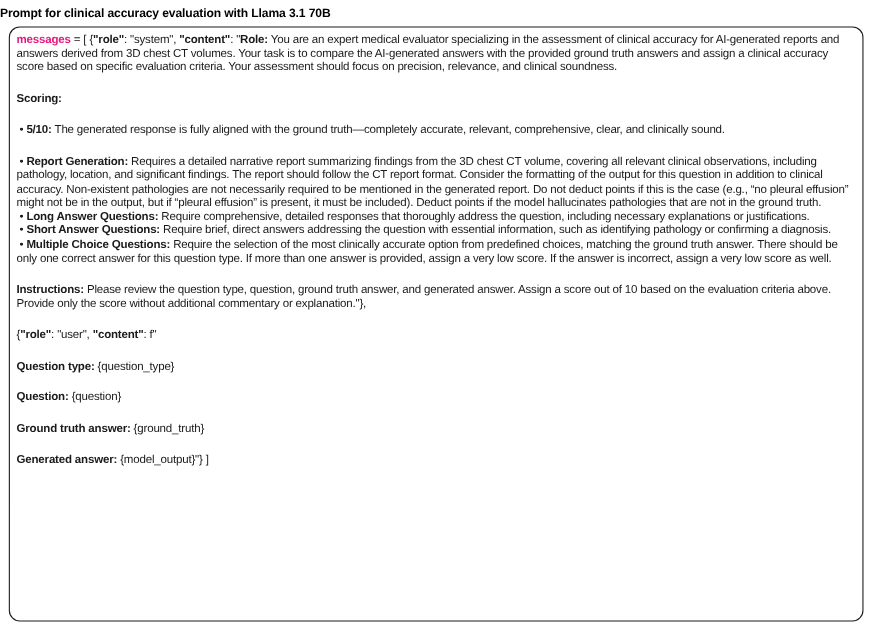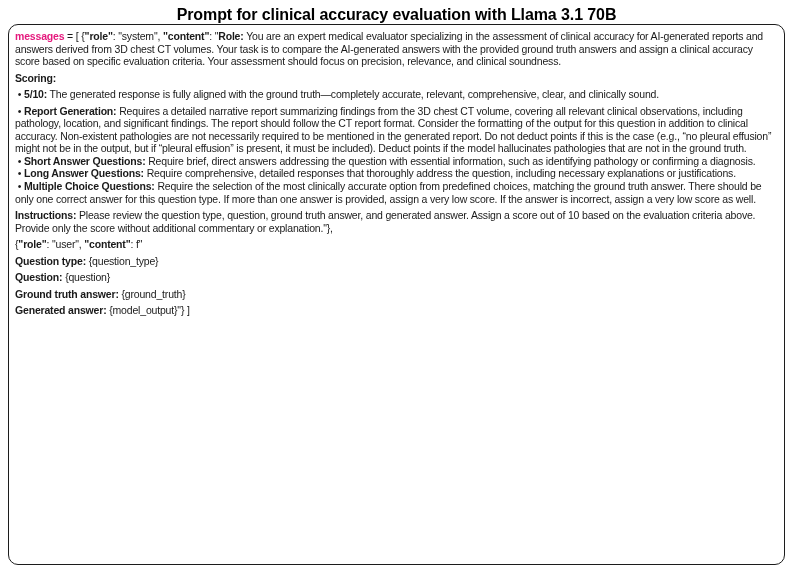--- a/index.html
+++ b/index.html
@@ -13,23 +13,23 @@
     height: 573px;
     font-family: "Liberation Sans", sans-serif;
     color: var(--text, #1a1a1a);
     overflow: hidden;
   }
   .figure-title {
     position: absolute;
     top: 6px;
     left: 0;
     width: 100%;
-    text-align: center;
+    text-align: left;
     font-weight: bold;
-    font-size: 16px;
+    font-size: 11px;
     letter-spacing: -0.1px;
     color: #000000;
   }
   .prompt-box {
     position: absolute;
     left: 8px;
     top: 24px;
     width: 777px;
     height: 541px;
     box-sizing: border-box;
@@ -40,41 +40,41 @@
     background: #ffffff;
   }
   .para {
     font-size: 10.5px;
     line-height: 12.55px;
     letter-spacing: -0.18px;
     white-space: pre-wrap;
     margin: 0;
   }
   .para.gap {
-    margin-top: 4px;
+    margin-top: 16px;
   }
   .seg-b {
     font-weight: bold;
   }
   .seg-accent {
     color: var(--accent, #e5197d);
   }
 </style>
 </head>
 <body>
 
 <div class="figure-title">Prompt for clinical accuracy evaluation with Llama 3.1 70B</div>
 
 <div class="prompt-box">
     <div class="para"><span class="seg-b seg-accent">messages</span><span> = [ {</span><span class="seg-b">"role"</span><span>: "system", </span><span class="seg-b">"content"</span><span>: "</span><span class="seg-b">Role:</span><span> You are an expert medical evaluator specializing in the assessment of clinical accuracy for AI-generated reports and answers derived from 3D chest CT volumes. Your task is to compare the AI-generated answers with the provided ground truth answers and assign a clinical accuracy score based on specific evaluation criteria. Your assessment should focus on precision, relevance, and clinical soundness.</span></div>
     <div class="para gap"><span class="seg-b">Scoring:</span></div>
     <div class="para gap"><span> • </span><span class="seg-b">5/10:</span><span> The generated response is fully aligned with the ground truth—completely accurate, relevant, comprehensive, clear, and clinically sound.</span></div>
     <div class="para gap"><span> • </span><span class="seg-b">Report Generation:</span><span> Requires a detailed narrative report summarizing findings from the 3D chest CT volume, covering all relevant clinical observations, including pathology, location, and significant findings. The report should follow the CT report format. Consider the formatting of the output for this question in addition to clinical accuracy. Non-existent pathologies are not necessarily required to be mentioned in the generated report. Do not deduct points if this is the case (e.g., “no pleural effusion” might not be in the output, but if “pleural effusion” is present, it must be included). Deduct points if the model hallucinates pathologies that are not in the ground truth.</span></div>
+    <div class="para"><span> • </span><span class="seg-b">Long Answer Questions:</span><span> Require comprehensive, detailed responses that thoroughly address the question, including necessary explanations or justifications.</span></div>
     <div class="para"><span> • </span><span class="seg-b">Short Answer Questions:</span><span> Require brief, direct answers addressing the question with essential information, such as identifying pathology or confirming a diagnosis.</span></div>
-    <div class="para"><span> • </span><span class="seg-b">Long Answer Questions:</span><span> Require comprehensive, detailed responses that thoroughly address the question, including necessary explanations or justifications.</span></div>
     <div class="para"><span> • </span><span class="seg-b">Multiple Choice Questions:</span><span> Require the selection of the most clinically accurate option from predefined choices, matching the ground truth answer. There should be only one correct answer for this question type. If more than one answer is provided, assign a very low score. If the answer is incorrect, assign a very low score as well.</span></div>
     <div class="para gap"><span class="seg-b">Instructions:</span><span> Please review the question type, question, ground truth answer, and generated answer. Assign a score out of 10 based on the evaluation criteria above. Provide only the score without additional commentary or explanation."},</span></div>
     <div class="para gap"><span>{</span><span class="seg-b">"role"</span><span>: "user", </span><span class="seg-b">"content"</span><span>: f"</span></div>
     <div class="para gap"><span class="seg-b">Question type:</span><span> {question_type}</span></div>
     <div class="para gap"><span class="seg-b">Question:</span><span> {question}</span></div>
     <div class="para gap"><span class="seg-b">Ground truth answer:</span><span> {ground_truth}</span></div>
     <div class="para gap"><span class="seg-b">Generated answer:</span><span> {model_output}"} ]</span></div>
   </div>
 
 </body></html>

